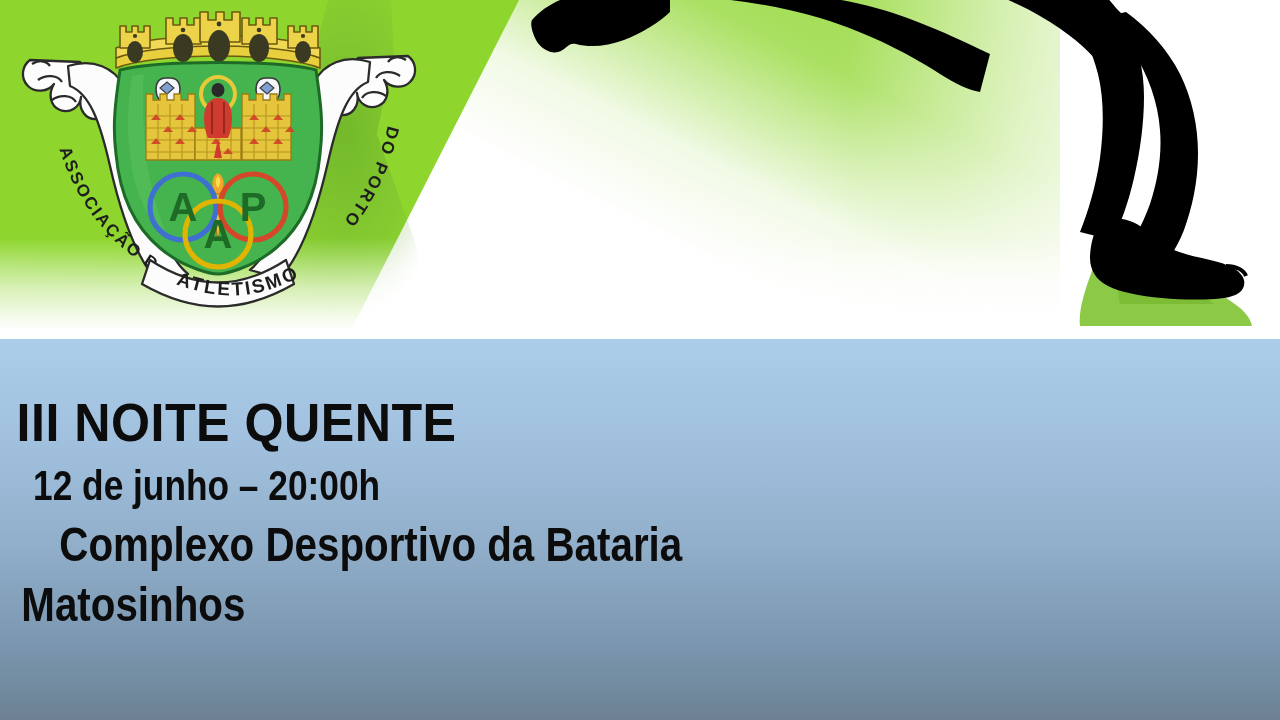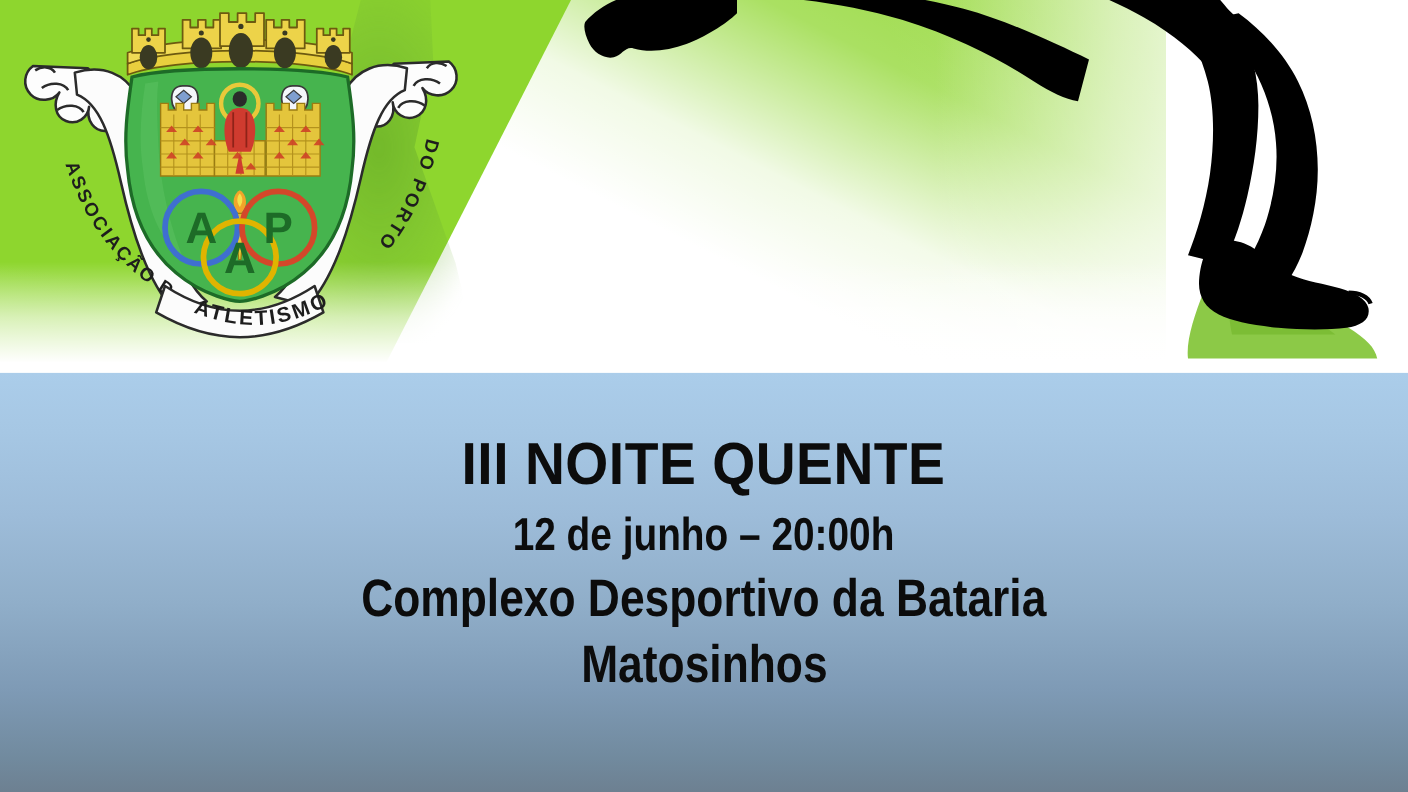--- a/index.html
+++ b/index.html
@@ -63,21 +63,21 @@
   
   .separator{position:absolute;left:0;top:329px;width:1280px;height:10px;background:#ffffff;}
 
   
   .info-panel{
     position:absolute;left:0;top:339px;width:1280px;height:381px;
     background:linear-gradient(to bottom,#abcdea 0%,#a6c7e4 14%,#9dbcd9 34%,#90aec9 55%,#7e9ab5 76%,#718a9e 92%,#6d8091 100%);
   }
   .info-inner{
     position:absolute;left:0;top:0;width:1280px;height:381px;
-    display:flex;flex-direction:column;align-items:center;
+    display:flex;flex-direction:column;align-items:flex-start;
     padding-top:54px;box-sizing:border-box;
   }
   .ev-title{
     font-family:"Liberation Sans Narrow","Liberation Sans",sans-serif;
     font-weight:bold;font-size:54px;line-height:58px;color:#0c0c0c;
     letter-spacing:.5px;white-space:nowrap;
     transform:scaleX(.93);transform-origin:center;
   }
   .ev-line{
     font-family:"Liberation Sans Narrow","Liberation Sans",sans-serif;

